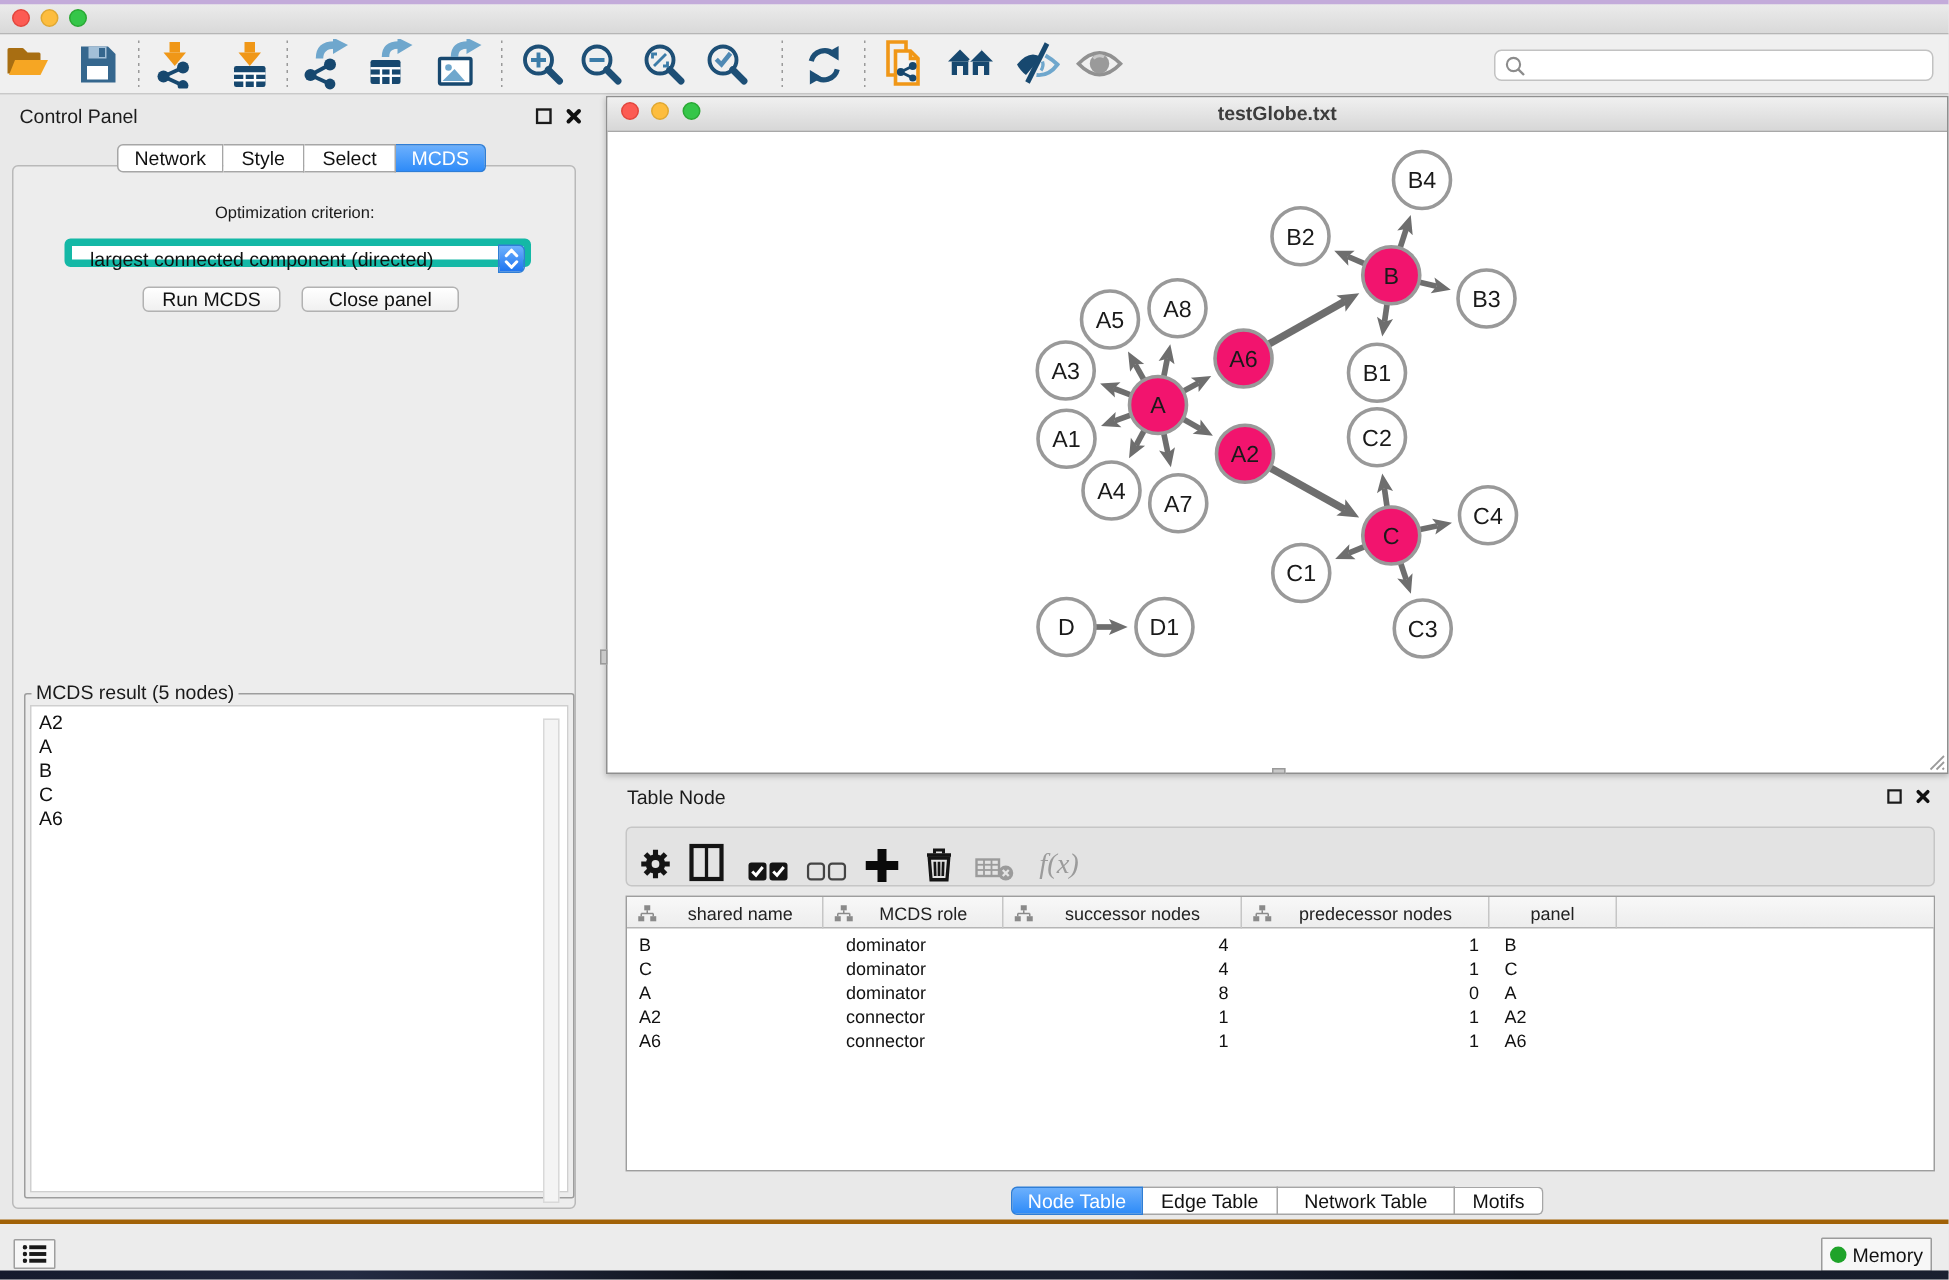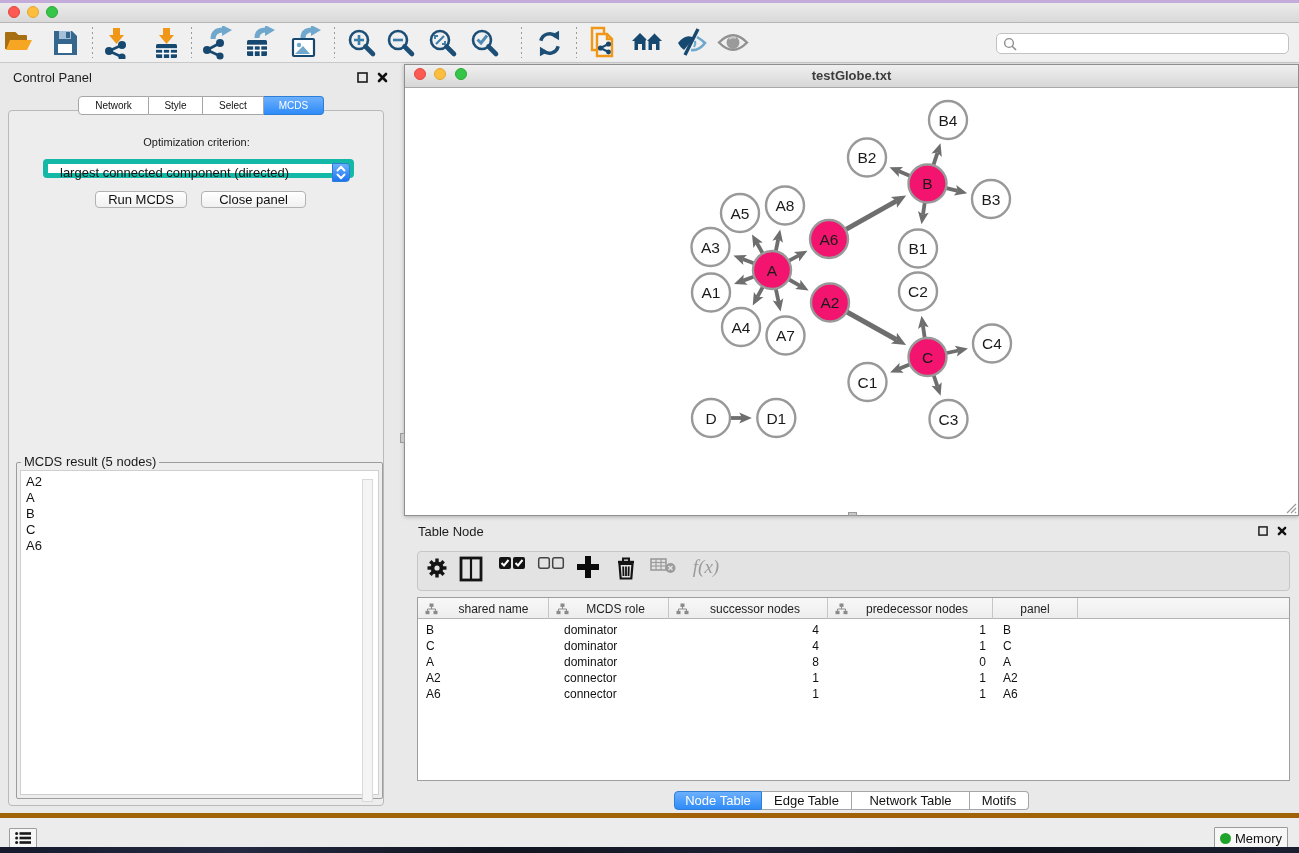--- a/index.html
+++ b/index.html
@@ -14,54 +14,54 @@
 .sep{position:absolute;top:4px;height:31px;width:1px;background-image:repeating-linear-gradient(#9a9a9a 0 2px,transparent 2px 5px)}
 .ticon{position:absolute;top:3px;width:34px;height:34px;display:flex;align-items:center;justify-content:center}
 #search{position:absolute;left:996px;top:10px;width:293px;height:21px;background:#fff;border:1px solid #c2c2c2;border-radius:5px}
 #search svg{position:absolute;left:6px;top:3px}
 
 #cp-title{left:13px;top:70px;font-size:13px;color:#1c1c1c}
 .winbtns{position:absolute;display:flex;gap:9px}
 #cp-btns{left:357px;top:72px}
 #cp-inner{left:8px;top:110px;width:376px;height:696px;background:#ededed;border:1px solid #b9b9b9;border-radius:4px}
 #cp-tabs{left:78px;top:96px;display:flex;height:19px}
-.tab{height:19px;border:1px solid #a6a6a6;border-left:none;background:#fff;font-size:10px;color:#111;display:flex;align-items:center;justify-content:center}
+.tab{height:19px;border:1px solid #a6a6a6;border-left:none;background:#fff;font-size:13px;color:#111;display:flex;align-items:center;justify-content:center}
 .tab:first-child{border-left:1px solid #a6a6a6;border-radius:4px 0 0 4px}
 .tab:last-child{border-radius:0 4px 4px 0}
 .tab.sel{background:linear-gradient(#6cb0fd,#2e8bf8);color:#fff;border-color:#2f7ed6}
 #opt-label{left:9px;top:136px;width:375px;text-align:center;font-size:11px;color:#1a1a1a}
 #dropdown{left:43px;top:159px;width:311px;height:19px;background:#fff;border:5px solid #14b8a6;border-radius:4px;font-size:13px;color:#111;line-height:17px;padding-left:12px}
 #dd-btn{position:absolute;right:-1px;top:-1px;width:18px;height:19px;border-radius:0 4px 4px 0;background:linear-gradient(#6db1fd,#1d74f0);border:1px solid #2f7ed6}
 .btn{position:absolute;height:17px;background:linear-gradient(#fff,#f0f0f0);border:1px solid #b2b2b2;border-radius:4px;font-size:13px;color:#111;display:flex;align-items:center;justify-content:center}
 #btn-run{left:95px;top:191px;width:92px}
 #btn-close{left:201px;top:191px;width:105px}
 #groupbox{left:16px;top:462px;width:367px;height:337px;border:1px solid #9d9d9d;border-radius:2px}
 #gb-label{position:absolute;left:4px;top:-9px;background:#ededed;padding:0 3px;font-size:13px;color:#1a1a1a}
 #gb-list{position:absolute;left:3px;top:7px;width:359px;height:325px;background:#fff;border:1px solid #cfcfcf;font-size:13px;color:#111;line-height:16px;padding:3px 0 0 5px}
 #gb-scroll{position:absolute;right:5px;top:8px;width:11px;height:323px;background:#f4f4f4;border:1px solid #d9d9d9}
 
-#statusbar{left:0;top:813px;width:1299px;height:36px;background:#ececec;border-top:5px solid #a16207;border-bottom:1px solid #9f9f9f}
+#statusbar{left:0;top:813px;width:1299px;height:36px;background:#ececec;border-top:3px solid #a16207;border-bottom:1px solid #9f9f9f}
 #sb-btn{position:absolute;left:9px;top:10px;width:28px;height:20px;background:#f7f7f7;border:1px solid #9e9e9e;border-radius:1px;display:flex;align-items:center;justify-content:center}
 #memory{position:absolute;left:1214px;top:9px;width:74px;height:23px;background:#f7f7f7;border:1px solid #9b9b9b;border-radius:1px;font-size:13px;color:#111;display:flex;align-items:center;justify-content:center;gap:4px}
 #memory .dot{width:11px;height:11px;border-radius:50%;background:#1fa32a}
 #bottomstrip{left:0;top:847px;width:1299px;height:6px;background:linear-gradient(90deg,#151a2c,#232a42 18%,#11151f 38%,#1b2133 58%,#0e121c 78%,#1a2030)}
 
 #netwin{left:404px;top:64px;width:895px;height:452px;background:#fff;border:1px solid #8f8f8f;box-shadow:0 1px 4px rgba(0,0,0,.25)}
 #net-title{position:absolute;left:0;top:0;width:100%;height:23px;background:linear-gradient(#f0f0f0,#d7d7d7);border-bottom:1px solid #a8a8a8}
 #net-title .t1{left:9px;background:#fc5b53;border:1px solid #e2463d}
 #net-title .t2{left:29px;background:#fdbd3e;border:1px solid #e0a832}
 #net-title .t3{left:50px;background:#35c649;border:1px solid #2aa834}
 #net-title .txt{position:absolute;left:0;top:3px;width:100%;text-align:center;font-size:13px;font-weight:bold;color:#3c3c3c}
 .graph{position:absolute;left:0;top:24px}
 #grip{position:absolute;right:1px;bottom:1px;width:13px;height:13px}
 
 #tp-title{left:418px;top:524px;font-size:13px;color:#1c1c1c}
 #tp-btns{left:1258px;top:526px}
 #tp-toolbar{left:417px;top:551px;width:873px;height:40px;background:#e3e3e3;border:1px solid #c6c6c6;border-radius:4px}
-.tpicon{position:absolute;top:4px;display:flex;align-items:flex-start;justify-content:center;width:32px;height:32px}
+.tpicon{position:absolute;top:4px;display:flex;align-items:flex-end;justify-content:center;width:32px;height:32px}
 #tptable{left:417px;top:597px;width:873px;height:184px;background:#fff;border:1px solid #9e9e9e}
 #thead{position:absolute;left:0;top:0;width:871px;height:21px;background:linear-gradient(#f8f8f8,#ededed);border-bottom:1px solid #b5b5b5}
 .hcell{position:absolute;top:0;height:21px;border-right:1px solid #c6c6c6;font-size:12px;color:#222;display:flex;align-items:center;justify-content:center}
 .hcell svg{position:absolute;left:7px;top:5px}
 .trow{position:absolute;font-size:12px;color:#111;height:16px;line-height:16px}
 .cl{position:absolute}.cr{position:absolute;text-align:right}
 #tp-tabs{left:674px;top:791px;display:flex;height:19px}
 .tab2{height:19px;border:1px solid #a6a6a6;border-left:none;background:#fff;font-size:13px;color:#111;display:flex;align-items:center;justify-content:center}
 .tab2:first-child{border-left:1px solid #a6a6a6;border-radius:4px 0 0 4px}
 .tab2:last-child{border-radius:0 4px 4px 0}

